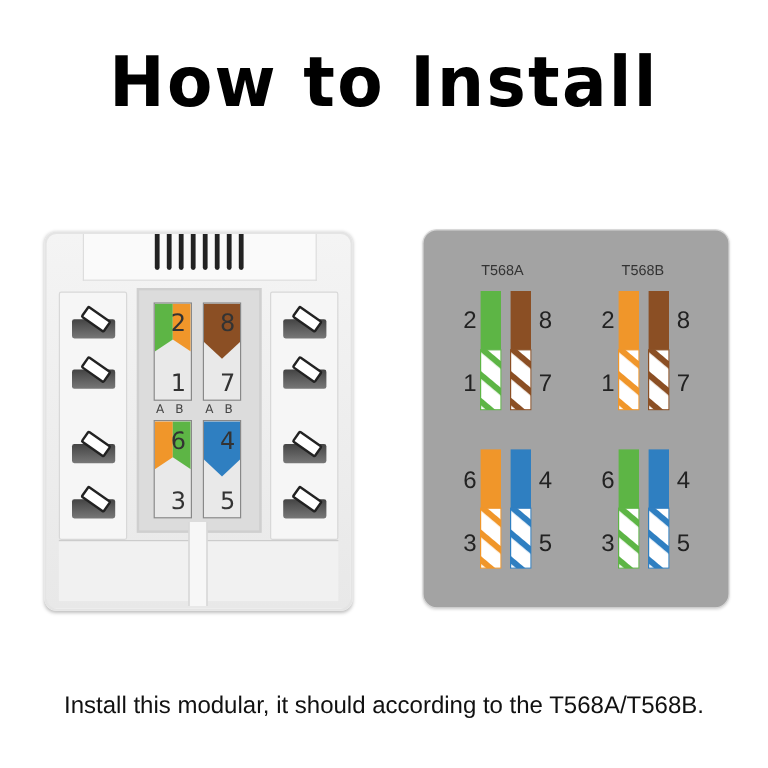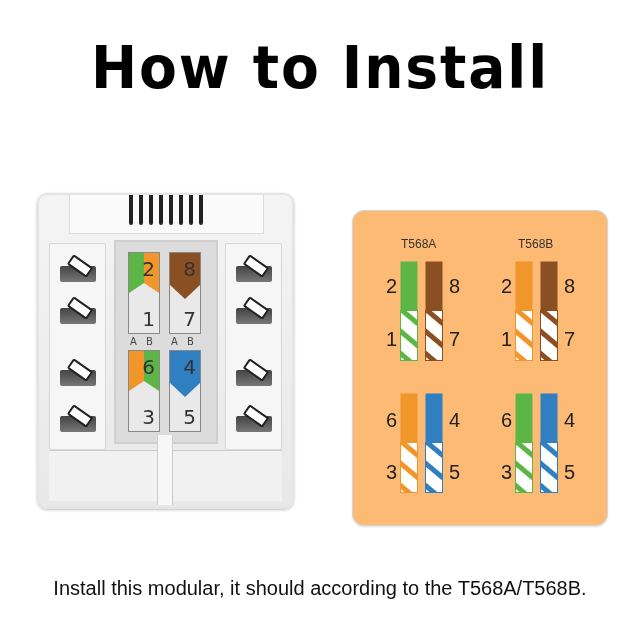--- a/index.html
+++ b/index.html
@@ -58,22 +58,22 @@
       position: absolute; font-size: 10px; color: #444; font-family: "DejaVu Sans", sans-serif;
     }
     .bottom-base {
       position: absolute; left: 10px; top: 255px; width: 233px; height: 50px;
       background: #f1f1f1; border-top: 1px solid #ccc;
     }
     .bottom-divider { position: absolute; left: 118px; top: 240px; width: 14px; height: 70px; background: #f7f7f7; border-left: 1px solid #ccc; border-right: 1px solid #ccc; }
 
     
     .card {
-      position: absolute; left: 352px; top: 210px; width: 254px; height: 314px;
-      border: 1px solid #d5d5d5; border-radius: 12px; background: #fdba74;
+      position: absolute; left: 352px; top: 191px; width: 254px; height: 314px;
+      border: 1px solid #d5d5d5; border-radius: 12px; background: #a3a3a3;
       box-shadow: 0 1px 2px rgba(0,0,0,0.12);
     }
     .std-label { position: absolute; font-size: 12px; color: #333; font-family: "Liberation Sans", sans-serif; }
     .pin { position: absolute; font-size: 20px; color: #222; font-family: "Liberation Sans", sans-serif; }
   </style>
 </head>
 <body>
 
 <div class="title">How to Install</div>
 

